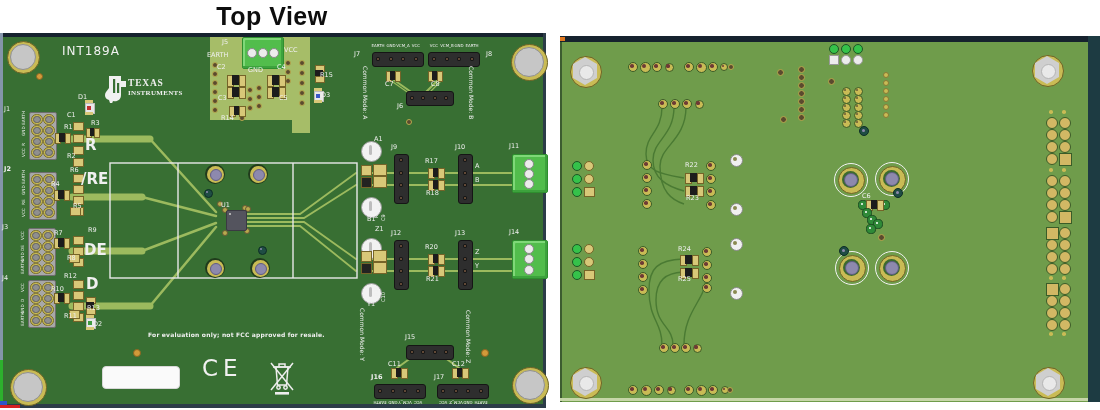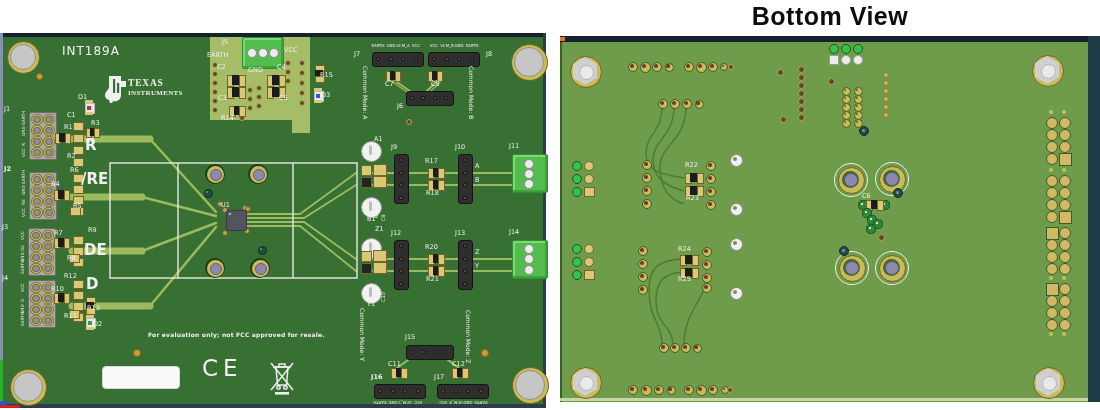--- a/index.html
+++ b/index.html
@@ -19,21 +19,21 @@
   .lb.v270{transform:rotate(-90deg);transform-origin:0 0;font-size:5px}
   .lb.pinv{transform:rotate(-90deg) scale(.85);transform-origin:0 0;font-size:5px}
   .lb.xsc{font-size:5px;transform:scale(.8);transform-origin:center top;width:22px;text-align:center;margin-left:-11px}
   .lb.flip{font-size:5px;transform:rotate(180deg) scale(.8);transform-origin:center center;width:22px;text-align:center;margin-left:-11px}
   svg{position:absolute;left:0;top:0;pointer-events:none}
 </style>
 </head>
 <body>
 
 <div class="stage" id="stage">
-  <div class="title" style="left:680px;top:2px;width:300px">Bottom View</div>
+  <div class="title" style="left:122px;top:2px;width:300px">Top View</div>
 <div style="position: absolute; left: 0px; top: 33px; width: 546px; height: 375px; background: rgb(56, 111, 51);"></div>
     <div style="position: absolute; left: 0px; top: 33px; width: 546px; height: 4px; background: rgb(22, 34, 46);"></div>
     <div style="position: absolute; left: 0px; top: 404px; width: 546px; height: 4px; background: rgb(44, 60, 72);"></div>
     <div style="position: absolute; left: 0px; top: 33px; width: 3px; height: 375px; background: rgb(132, 149, 170);"></div>
     <div style="position: absolute; left: 543px; top: 33px; width: 3px; height: 375px; background: rgb(44, 60, 72);"></div>
     <div style="position: absolute; left: 0px; top: 360px; width: 2.5px; height: 44px; background: rgb(45, 177, 45);"></div>
     <div style="position: absolute; left: 0px; top: 405px; width: 20px; height: 3px; background: rgb(212, 34, 34);"></div>
     <div style="position: absolute; left: 0px; top: 401px; width: 7px; height: 4px; background: rgb(45, 85, 200);"></div>
     <div style="position: absolute; left: 210px; top: 37px; width: 100px; height: 83px; background: rgb(166, 189, 104);"></div>
     <div style="position: absolute; left: 292px; top: 37px; width: 18px; height: 96px; background: rgb(166, 189, 104);"></div>

